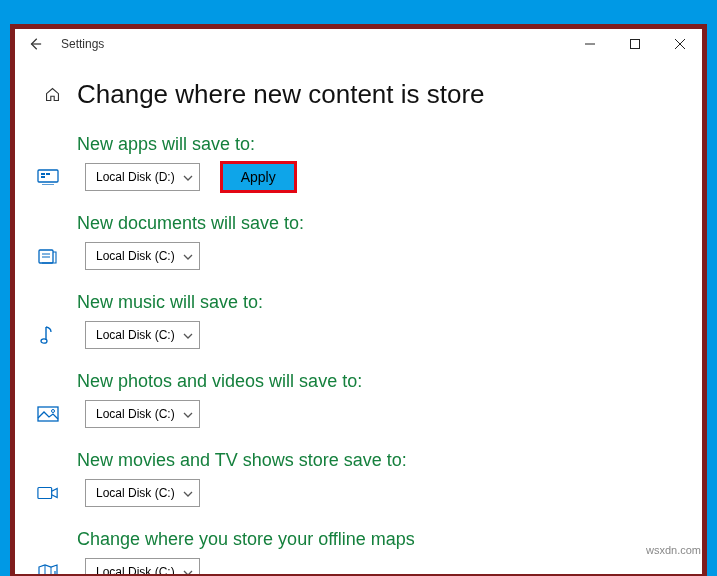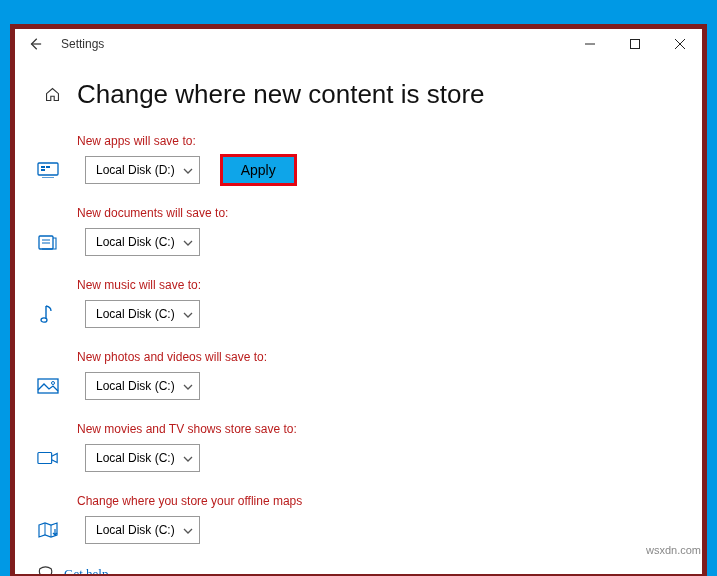--- a/index.html
+++ b/index.html
@@ -59,22 +59,22 @@
   }
   .content {
     padding: 14px 0 0 58px;
     flex: 1;
     overflow: auto;
   }
   .setting {
     margin-bottom: 22px;
   }
   .setting-label {
-    font-size: 12px;
-    color: #b91c1c;
+    font-size: 18px;
+    color: #15803d;
     margin-bottom: 8px;
     padding-left: 4px;
   }
   .row {
     display: flex;
     align-items: center;
     gap: 22px;
   }
   .caticon {
     width: 22px; height: 22px;

